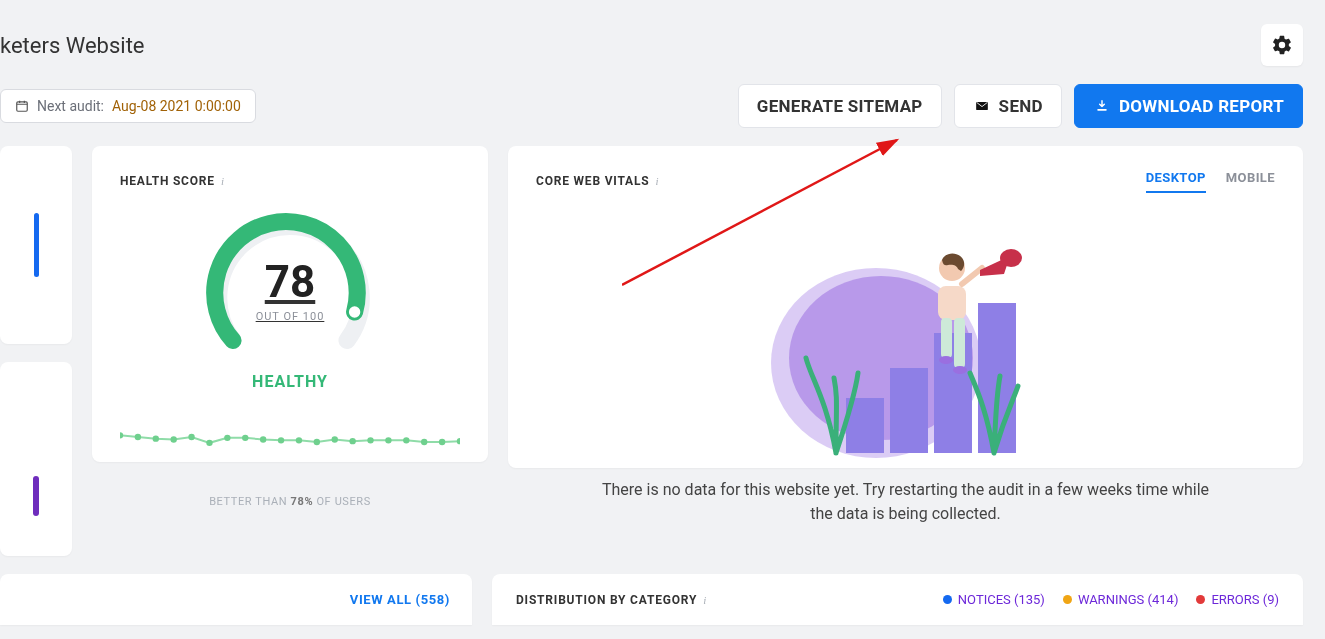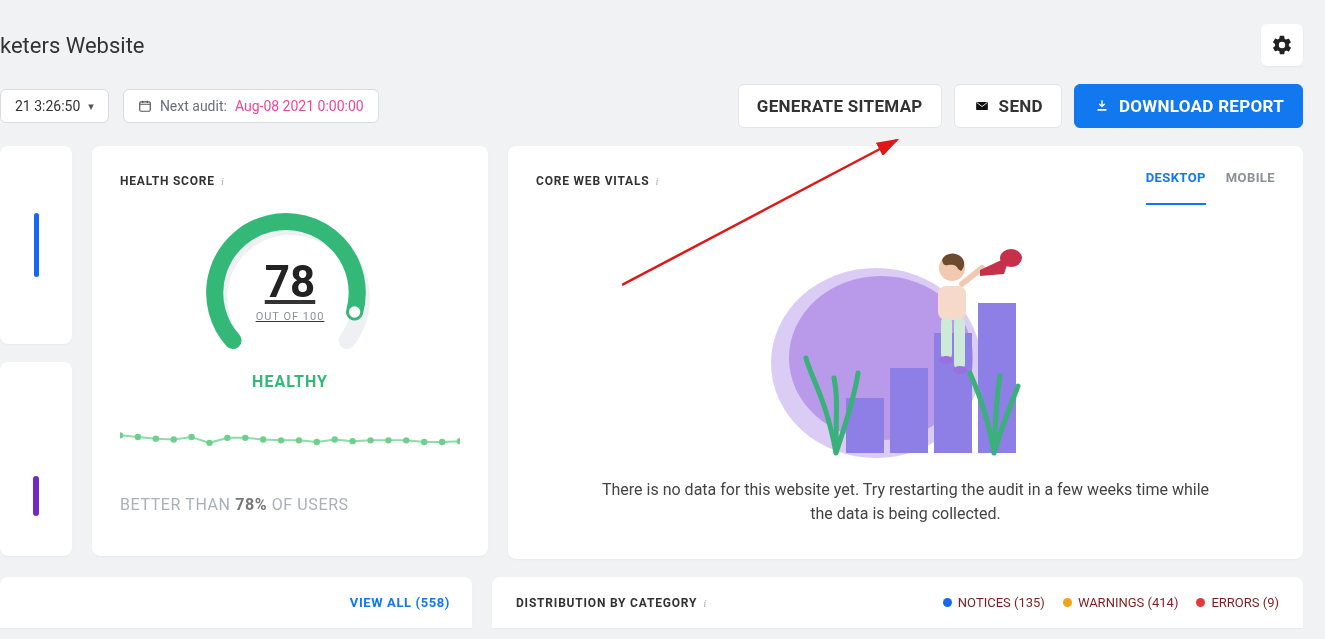--- a/index.html
+++ b/index.html
@@ -26,21 +26,21 @@
   .controls-row {
     display: flex; align-items: center; justify-content: space-between;
     padding: 8px 22px 18px 0;
   }
   .controls-left { display:flex; gap:14px; align-items:center; }
   .chip {
     background:#fff; border:1px solid #d9dbe0; border-radius:6px;
     padding: 8px 14px; font-size:14px; color:#333; display:flex; align-items:center; gap:8px;
     cursor:pointer;
   }
-  .chip .strong { color:#ec4899; font-weight:400; }
+  .chip .strong { color:#a16207; font-weight:400; }
   .chip .muted { color:#6b6f78; }
   .caret { font-size:11px; color:#555; }
 
   .controls-right { display:flex; gap:12px; align-items:center; }
   .btn {
     background:#fff; border:1px solid #e2e4e9; border-radius:6px;
     padding: 11px 18px; font-size:17px; font-weight:700; letter-spacing:.3px;
     display:flex; align-items:center; gap:8px; cursor:pointer;
     color:#333;
   }
@@ -59,57 +59,57 @@
 
   .card {
     background:#fff; border-radius:8px; box-shadow:0 1px 2px rgba(0,0,0,.04);
     padding: 28px 28px 24px 28px;
   }
   .section-title {
     font-size:12px; letter-spacing: .8px; font-weight:700; color:#333;
     display:flex; align-items:center; gap:6px;
   }
   .info-i { font-style:italic; color:#aab0b8; font-weight:400; font-size:11px; font-family: serif;}
-  .health-card { width: 396px; height: 410px; }
-  .vitals-card { flex:1; height: 413px; position:relative; }
+  .health-card { width: 396px; height: 316px; }
+  .vitals-card { flex:1; height: 322px; position:relative; }
 
   .gauge-wrap { display:flex; flex-direction:column; align-items:center; margin-top:10px; }
   .gauge { position:relative; width:190px; height:170px; }
   .gauge svg { width:190px; height:190px; }
   .gauge-center {
     position:absolute; top:58px; left:0; right:0; text-align:center;text-decoration:underline;
   }
   .gauge-score { font-size:44px; font-weight:700; color:#222; }
   .gauge-sub { font-size:11px; letter-spacing:1px; color:#8c9099; margin-top:2px; }
   .healthy-label {
     text-align:right; font-size:16px; font-weight:700; letter-spacing:1px;
     color:#34b877; margin-top: 4px;
   }
   .sparkline { margin-top: 26px; }
   .sparkline svg { width: 340px; height: 50px; display:block; margin:0 auto; }
   .better-than {
-    text-align:left; font-size:16px; letter-spacing:.6px; color:#aab0b8;
+    text-align:center; font-size:11px; letter-spacing:.6px; color:#aab0b8;
     margin-top: 28px;
   }
   .better-than .pct { color:#777; font-weight:700; }
 
   .tabs { position:absolute; top:24px; right:28px; display:flex; gap:20px; }
-  .tab { font-size:13px; font-weight:700; color:#8c9099; letter-spacing:.4px; cursor:pointer; padding-bottom:18px; }
+  .tab { font-size:13px; font-weight:700; color:#8c9099; letter-spacing:.4px; cursor:pointer; padding-bottom:6px; }
   .tab.active { color:#1178ef; border-bottom:2px solid #1178ef; }
 
   .illus { display:flex; justify-content:center; margin-top:10px; }
   .illus svg { width: 300px; height: 270px; }
 
   .vitals-msg { text-align:center; color:#444; font-size:16px; line-height:1.5; margin-top:10px; padding:0 60px; }
 
   .bottom-row { display:flex; gap:20px; padding: 18px 22px 0 0; }
   .bottom-left { width: 472px; display:flex; justify-content:flex-end; }
   .view-all { color:#1178ef; font-size:13px; font-weight:700; letter-spacing:.6px; cursor:pointer; background:#fff; padding: 18px 22px; border-radius:8px 8px 0 0; width:100%; text-align:right; box-shadow:0 1px 2px rgba(0,0,0,.04); }
   .bottom-right { flex:1; background:#fff; border-radius:8px 8px 0 0; box-shadow:0 1px 2px rgba(0,0,0,.04); padding: 18px 24px; display:flex; justify-content:space-between; align-items:center;gap:40px; }
-  .legend { display:flex; gap:18px; font-size:13px; color:#7f1d1d; }
+  .legend { display:flex; gap:18px; font-size:13px; color:#6d28d9; }
   .legend-item { display:flex; align-items:center; gap:6px; }
   .dot { width:9px; height:9px; border-radius:50%; display:inline-block; }
   .dot-blue { background:#1469f0; }
   .dot-orange { background:#f0a514; }
   .dot-red { background:#e23a3a; }
 
   .arrow-annot {
     position:absolute; left:622px; top:135px; pointer-events:none;
   }
 </style>
@@ -120,24 +120,20 @@
   <div class="page-title">keters Website</div>
   <div class="gear-btn">
     <svg viewBox="0 0 24 24">
         <path fill="#222" d="M19.4 13a7.5 7.5 0 0 0 .1-1 7.5 7.5 0 0 0-.1-1l2.1-1.6a.5.5 0 0 0 .1-.6l-2-3.5a.5.5 0 0 0-.6-.2l-2.5 1a7.3 7.3 0 0 0-1.7-1l-.4-2.6A.5.5 0 0 0 14 2h-4a.5.5 0 0 0-.5.4L9.1 5a7.3 7.3 0 0 0-1.7 1l-2.5-1a.5.5 0 0 0-.6.2l-2 3.5a.5.5 0 0 0 .1.6L4.5 11a7.5 7.5 0 0 0-.1 1 7.5 7.5 0 0 0 .1 1l-2.1 1.6a.5.5 0 0 0-.1.6l2 3.5a.5.5 0 0 0 .6.2l2.5-1a7.3 7.3 0 0 0 1.7 1l.4 2.6A.5.5 0 0 0 10 22h4a.5.5 0 0 0 .5-.4l.4-2.6a7.3 7.3 0 0 0 1.7-1l2.5 1a.5.5 0 0 0 .6-.2l2-3.5a.5.5 0 0 0-.1-.6Zm-7.4 2.5A3.5 3.5 0 1 1 15.5 12 3.5 3.5 0 0 1 12 15.5Z"></path>
       </svg>
   </div>
 </div>
 
 <div class="controls-row">
   <div class="controls-left">
-    <div class="chip">
-      <span>21 3:26:50</span>
-      <span class="caret">▾</span>
-    </div>
     <div class="chip">
       <svg width="14" height="14" viewBox="0 0 24 24">
           <rect x="3" y="5" width="18" height="16" rx="2" fill="none" stroke="#555" stroke-width="2"></rect>
           <path d="M3 9h18M8 3v4M16 3v4" stroke="#555" stroke-width="2"></path>
         </svg>
       <span class="muted">Next audit:</span>
       <span class="strong">Aug-08 2021 0:00:00</span>
     </div>
   </div>
   <div class="controls-right">

